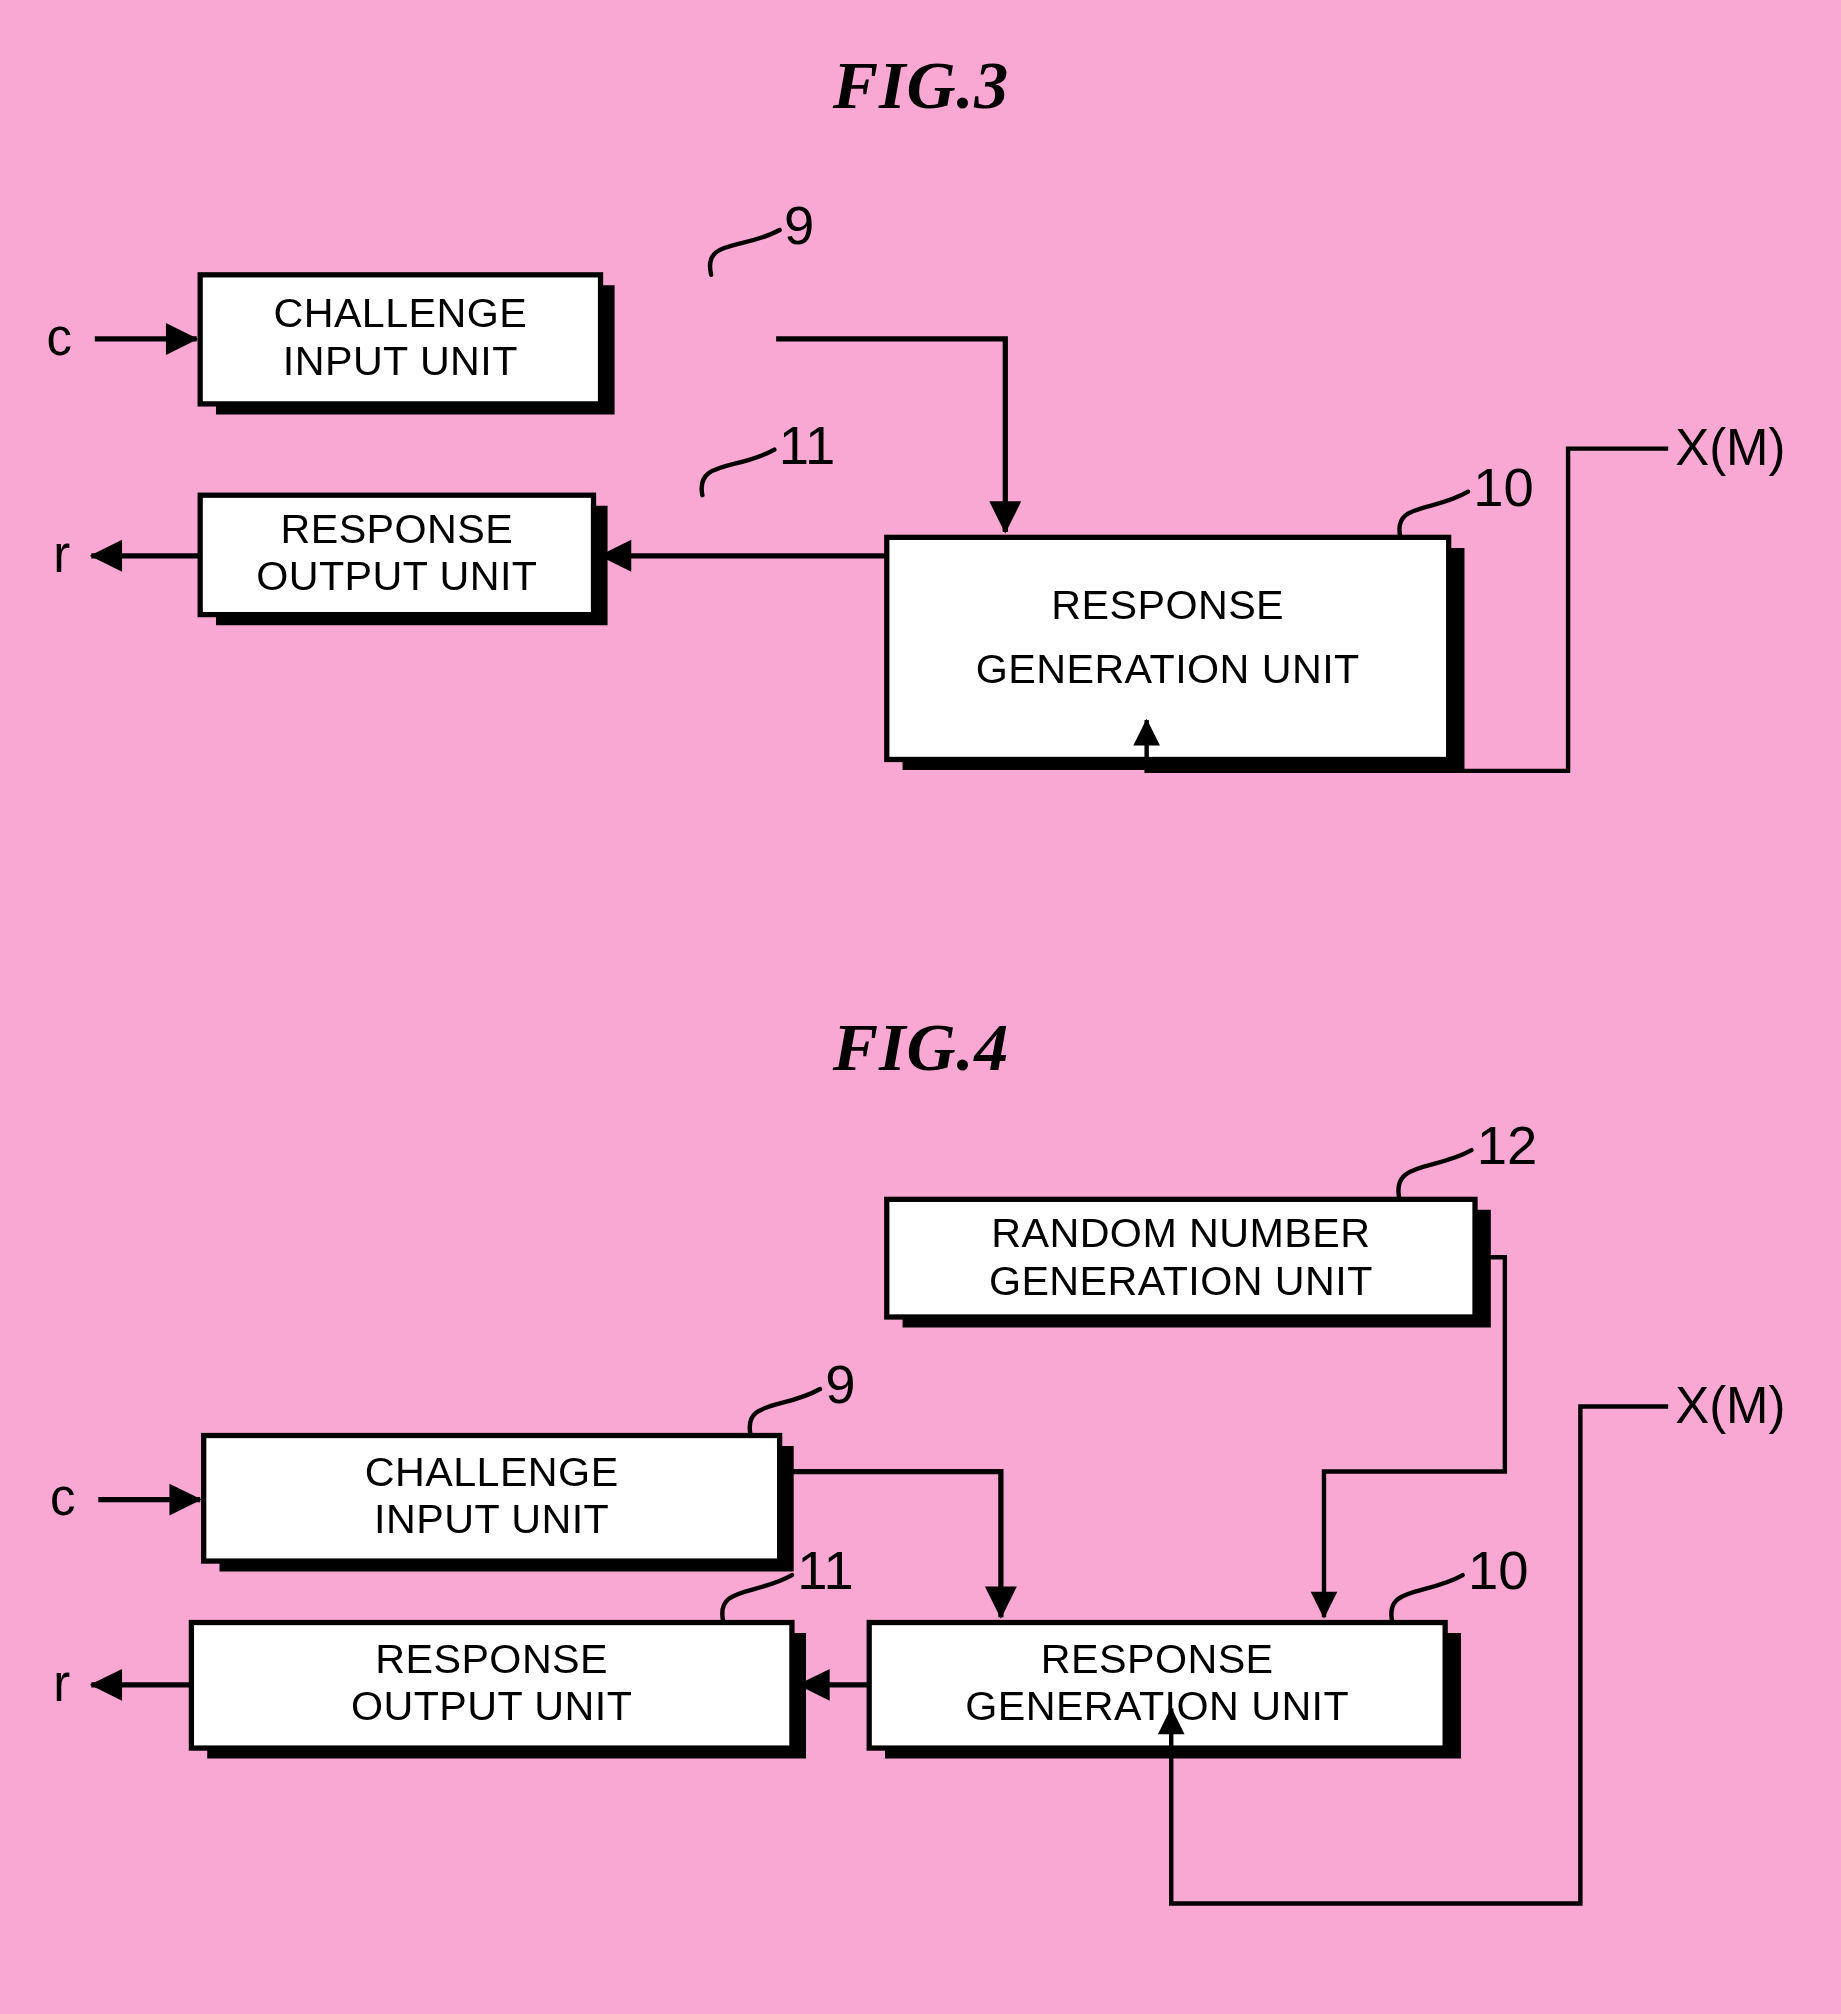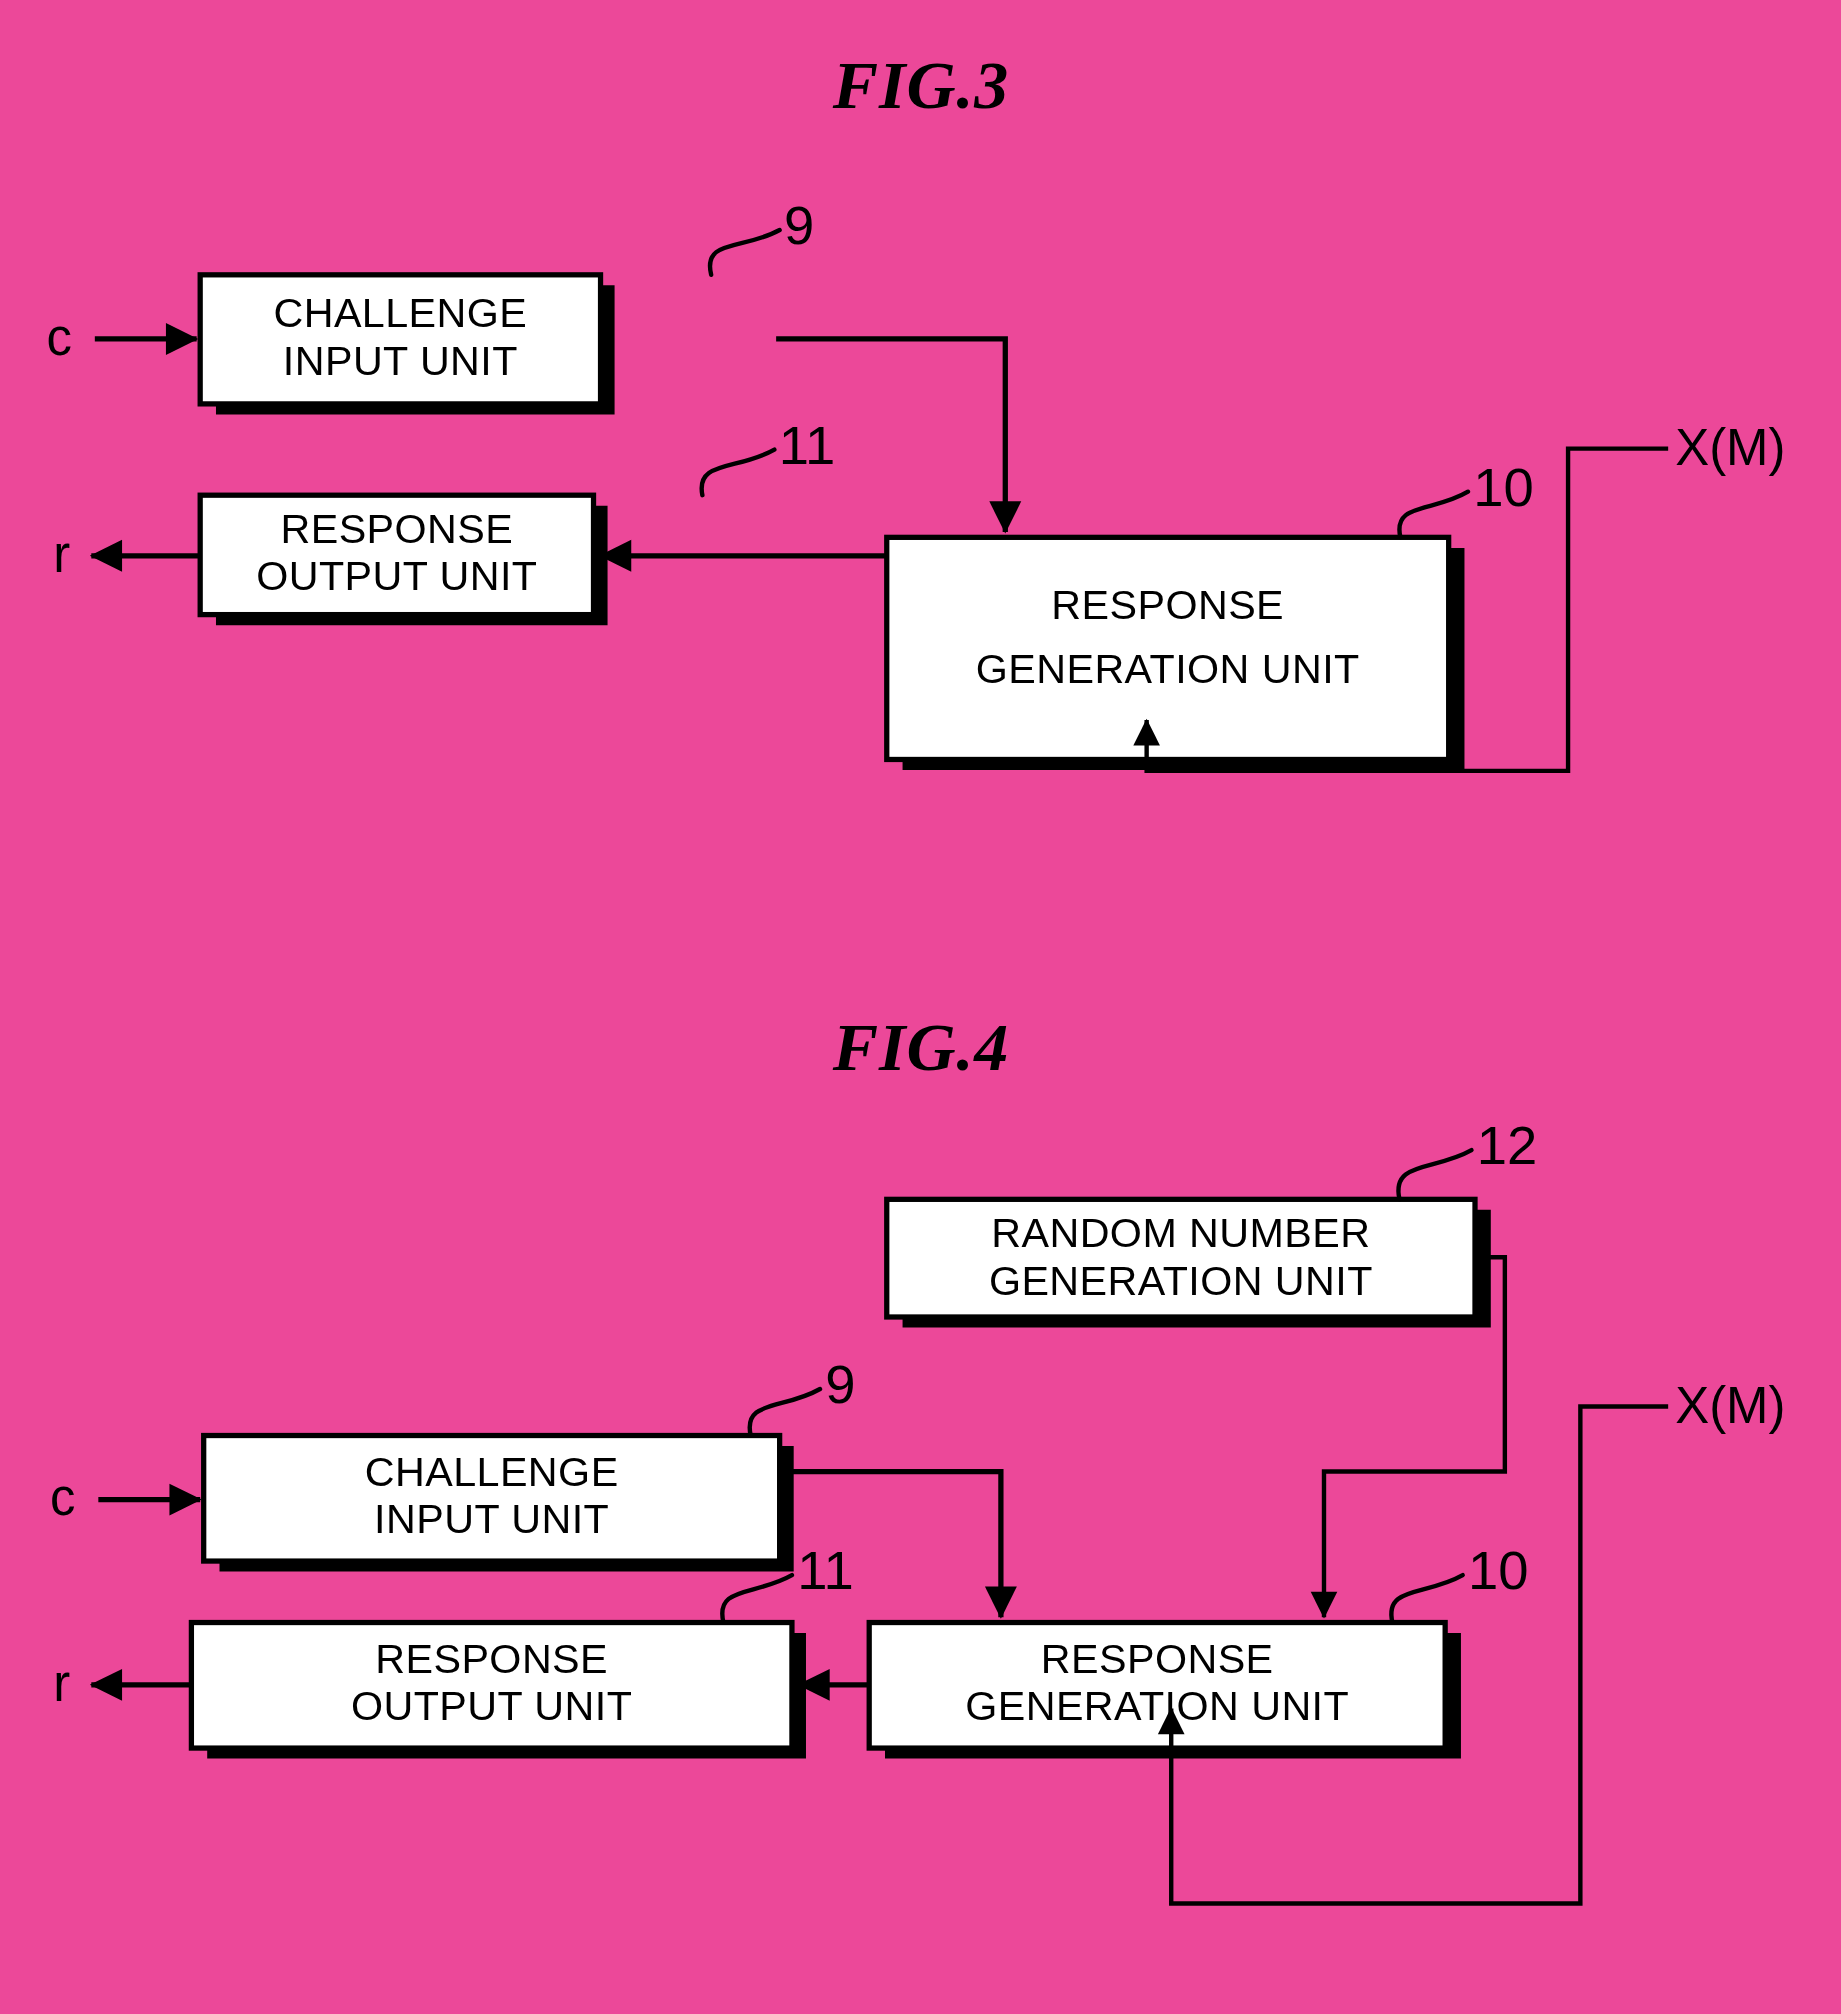--- a/index.html
+++ b/index.html
@@ -9,21 +9,21 @@
     background: #ffffff;
   }
   body {
     font-family: "Liberation Sans", sans-serif;
     color: #000000;
   }
   #page {
     position: relative;
     width: 1842px;
     height: 2015px;
-    background: #ec4899;
+    background: #f9a8d4;
     overflow: hidden;
   }
   .fig-title {
     position: absolute;
     font-family: "Liberation Serif", serif;
     font-weight: bold;
     font-style: italic;
     font-size: 68px;
     letter-spacing: 0.9px;
     white-space: nowrap;

